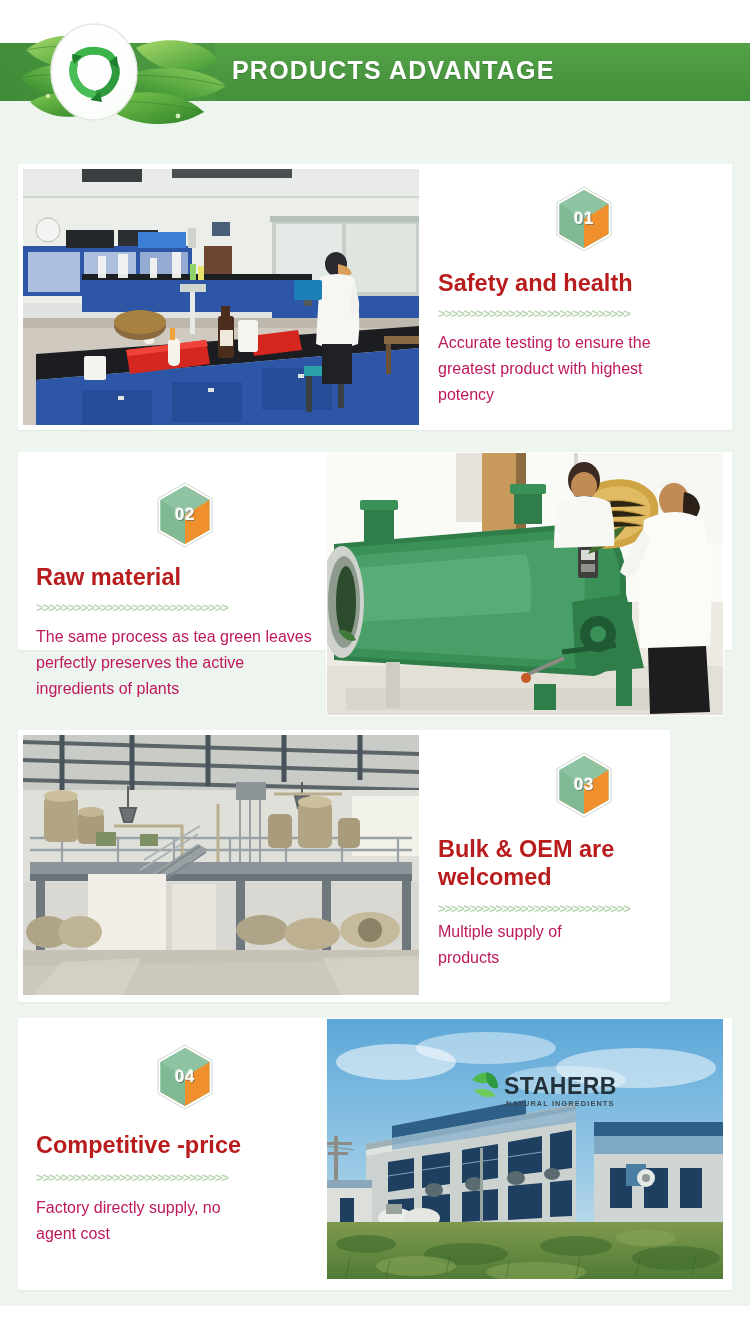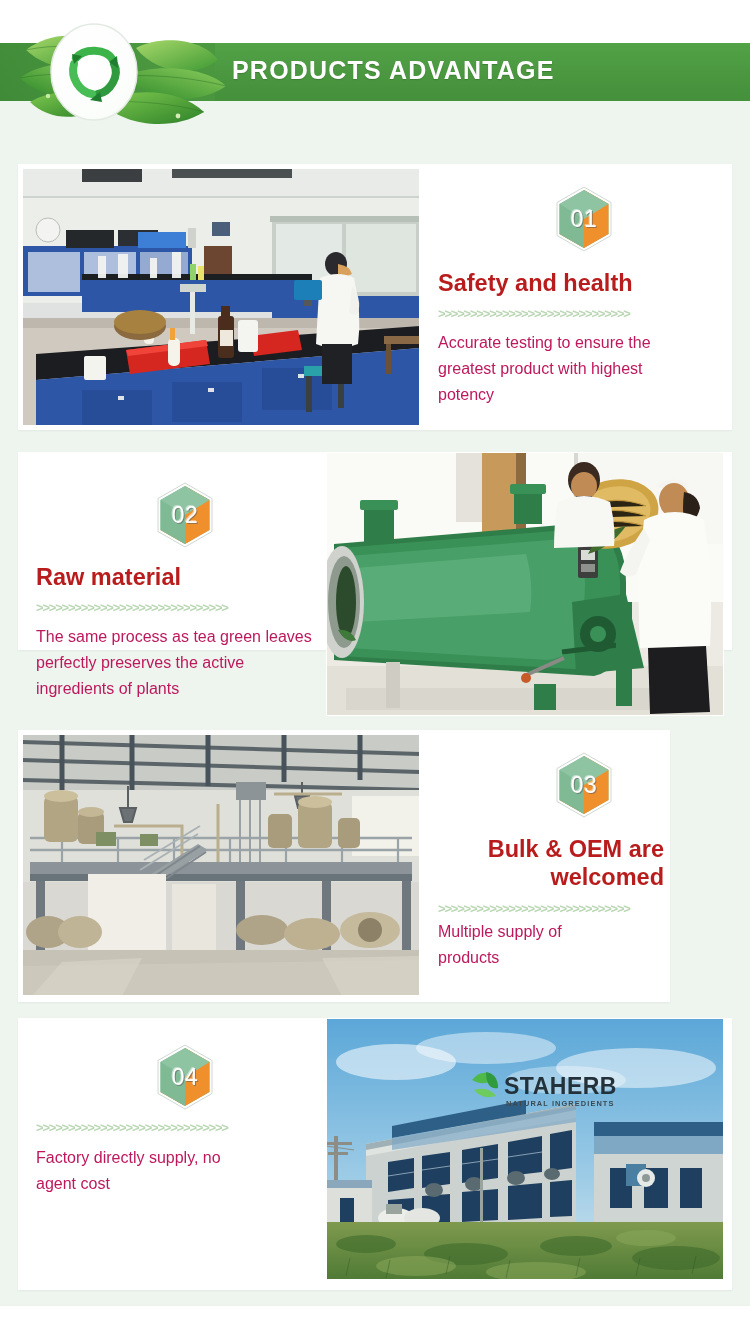--- a/index.html
+++ b/index.html
@@ -113,22 +113,22 @@
   .hex svg { display: block; }
   .hex .num {
     position: absolute;
     left: 0;
     top: 0;
     width: 58px;
     height: 66px;
     display: flex;
     align-items: center;
     justify-content: center;
-    font-size: 23px;
-    font-weight: normal;
+    font-size: 17px;
+    font-weight: bold;
     color: #ffffff;
     letter-spacing: .5px;
     text-shadow: 1px 1px 0 rgba(90,90,90,.55), -1px -1px 0 rgba(255,255,255,.5);
   }
 
   .b-title {
     font-size: 23.5px;
     font-weight: bold;
     color: #b91c1c;
     line-height: 1.18;
@@ -578,21 +578,21 @@
             <polygon points="29,4 53.5,18 53.5,48 29,62 4.5,48 4.5,18" fill="#86bf9e"></polygon>
             <polygon points="29,4 53.5,18 53.5,48 29,62 29,33" fill="#f0902c"></polygon>
             <polygon points="4.5,48 29,33 29,62" fill="#f0902c"></polygon>
             <polygon points="29,4 53.5,18 29,33 4.5,18" fill="#8fc4a3"></polygon>
             <polygon points="4.5,18 29,33 29,62 4.5,48" fill="#7fba95"></polygon>
             <polygon points="29,1 56,16.5 56,49.5 29,65 2,49.5 2,16.5" fill="none" stroke="#ffffff" stroke-width="2.4"></polygon>
             <polygon points="29,1 56,16.5 56,49.5 29,65 2,49.5 2,16.5" fill="none" stroke="#cfd8d2" stroke-width="1"></polygon>
           </svg>
           <div class="num">03</div>
         </div>
-        <h2 class="b-title" style="margin-top:18px; width:226px;text-align:right;">Bulk &amp; OEM are welcomed</h2>
+        <h2 class="b-title" style="margin-top:18px; width:226px;">Bulk &amp; OEM are welcomed</h2>
         <div class="divider" style="margin-top:11px; width:256px;">&gt;&gt;&gt;&gt;&gt;&gt;&gt;&gt;&gt;&gt;&gt;&gt;&gt;&gt;&gt;&gt;&gt;&gt;&gt;&gt;&gt;&gt;&gt;&gt;&gt;&gt;&gt;&gt;&gt;&gt;</div>
         <p class="b-text" style="margin-top:4px; width:180px;">Multiple supply of products</p>
       </div>
     </div>
 
     <div class="block" style="left:18px; top:1002px; width:714px; height:272px;">
 
       <div class="photo" style="left:308px; top:0px; width:398px; height:262px;">
         <svg width="398" height="262" viewBox="0 0 398 262">
           <defs>
@@ -716,20 +716,21 @@
             <polygon points="29,4 53.5,18 53.5,48 29,62 4.5,48 4.5,18" fill="#86bf9e"></polygon>
             <polygon points="29,4 53.5,18 53.5,48 29,62 29,33" fill="#f0902c"></polygon>
             <polygon points="4.5,48 29,33 29,62" fill="#f0902c"></polygon>
             <polygon points="29,4 53.5,18 29,33 4.5,18" fill="#8fc4a3"></polygon>
             <polygon points="4.5,18 29,33 29,62 4.5,48" fill="#7fba95"></polygon>
             <polygon points="29,1 56,16.5 56,49.5 29,65 2,49.5 2,16.5" fill="none" stroke="#ffffff" stroke-width="2.4"></polygon>
             <polygon points="29,1 56,16.5 56,49.5 29,65 2,49.5 2,16.5" fill="none" stroke="#cfd8d2" stroke-width="1"></polygon>
           </svg>
           <div class="num">04</div>
         </div>
+        <h2 class="b-title" style="margin-top:22px;">Competitive -price</h2>
         <div class="divider" style="margin-top:11px; width:256px;">&gt;&gt;&gt;&gt;&gt;&gt;&gt;&gt;&gt;&gt;&gt;&gt;&gt;&gt;&gt;&gt;&gt;&gt;&gt;&gt;&gt;&gt;&gt;&gt;&gt;&gt;&gt;&gt;&gt;&gt;</div>
         <p class="b-text" style="margin-top:11px; width:200px;">Factory directly supply, no agent cost</p>
       </div>
     </div>
 
   </div>
   <div class="bottom-strip"></div>
 </div>
 
 </body></html>

